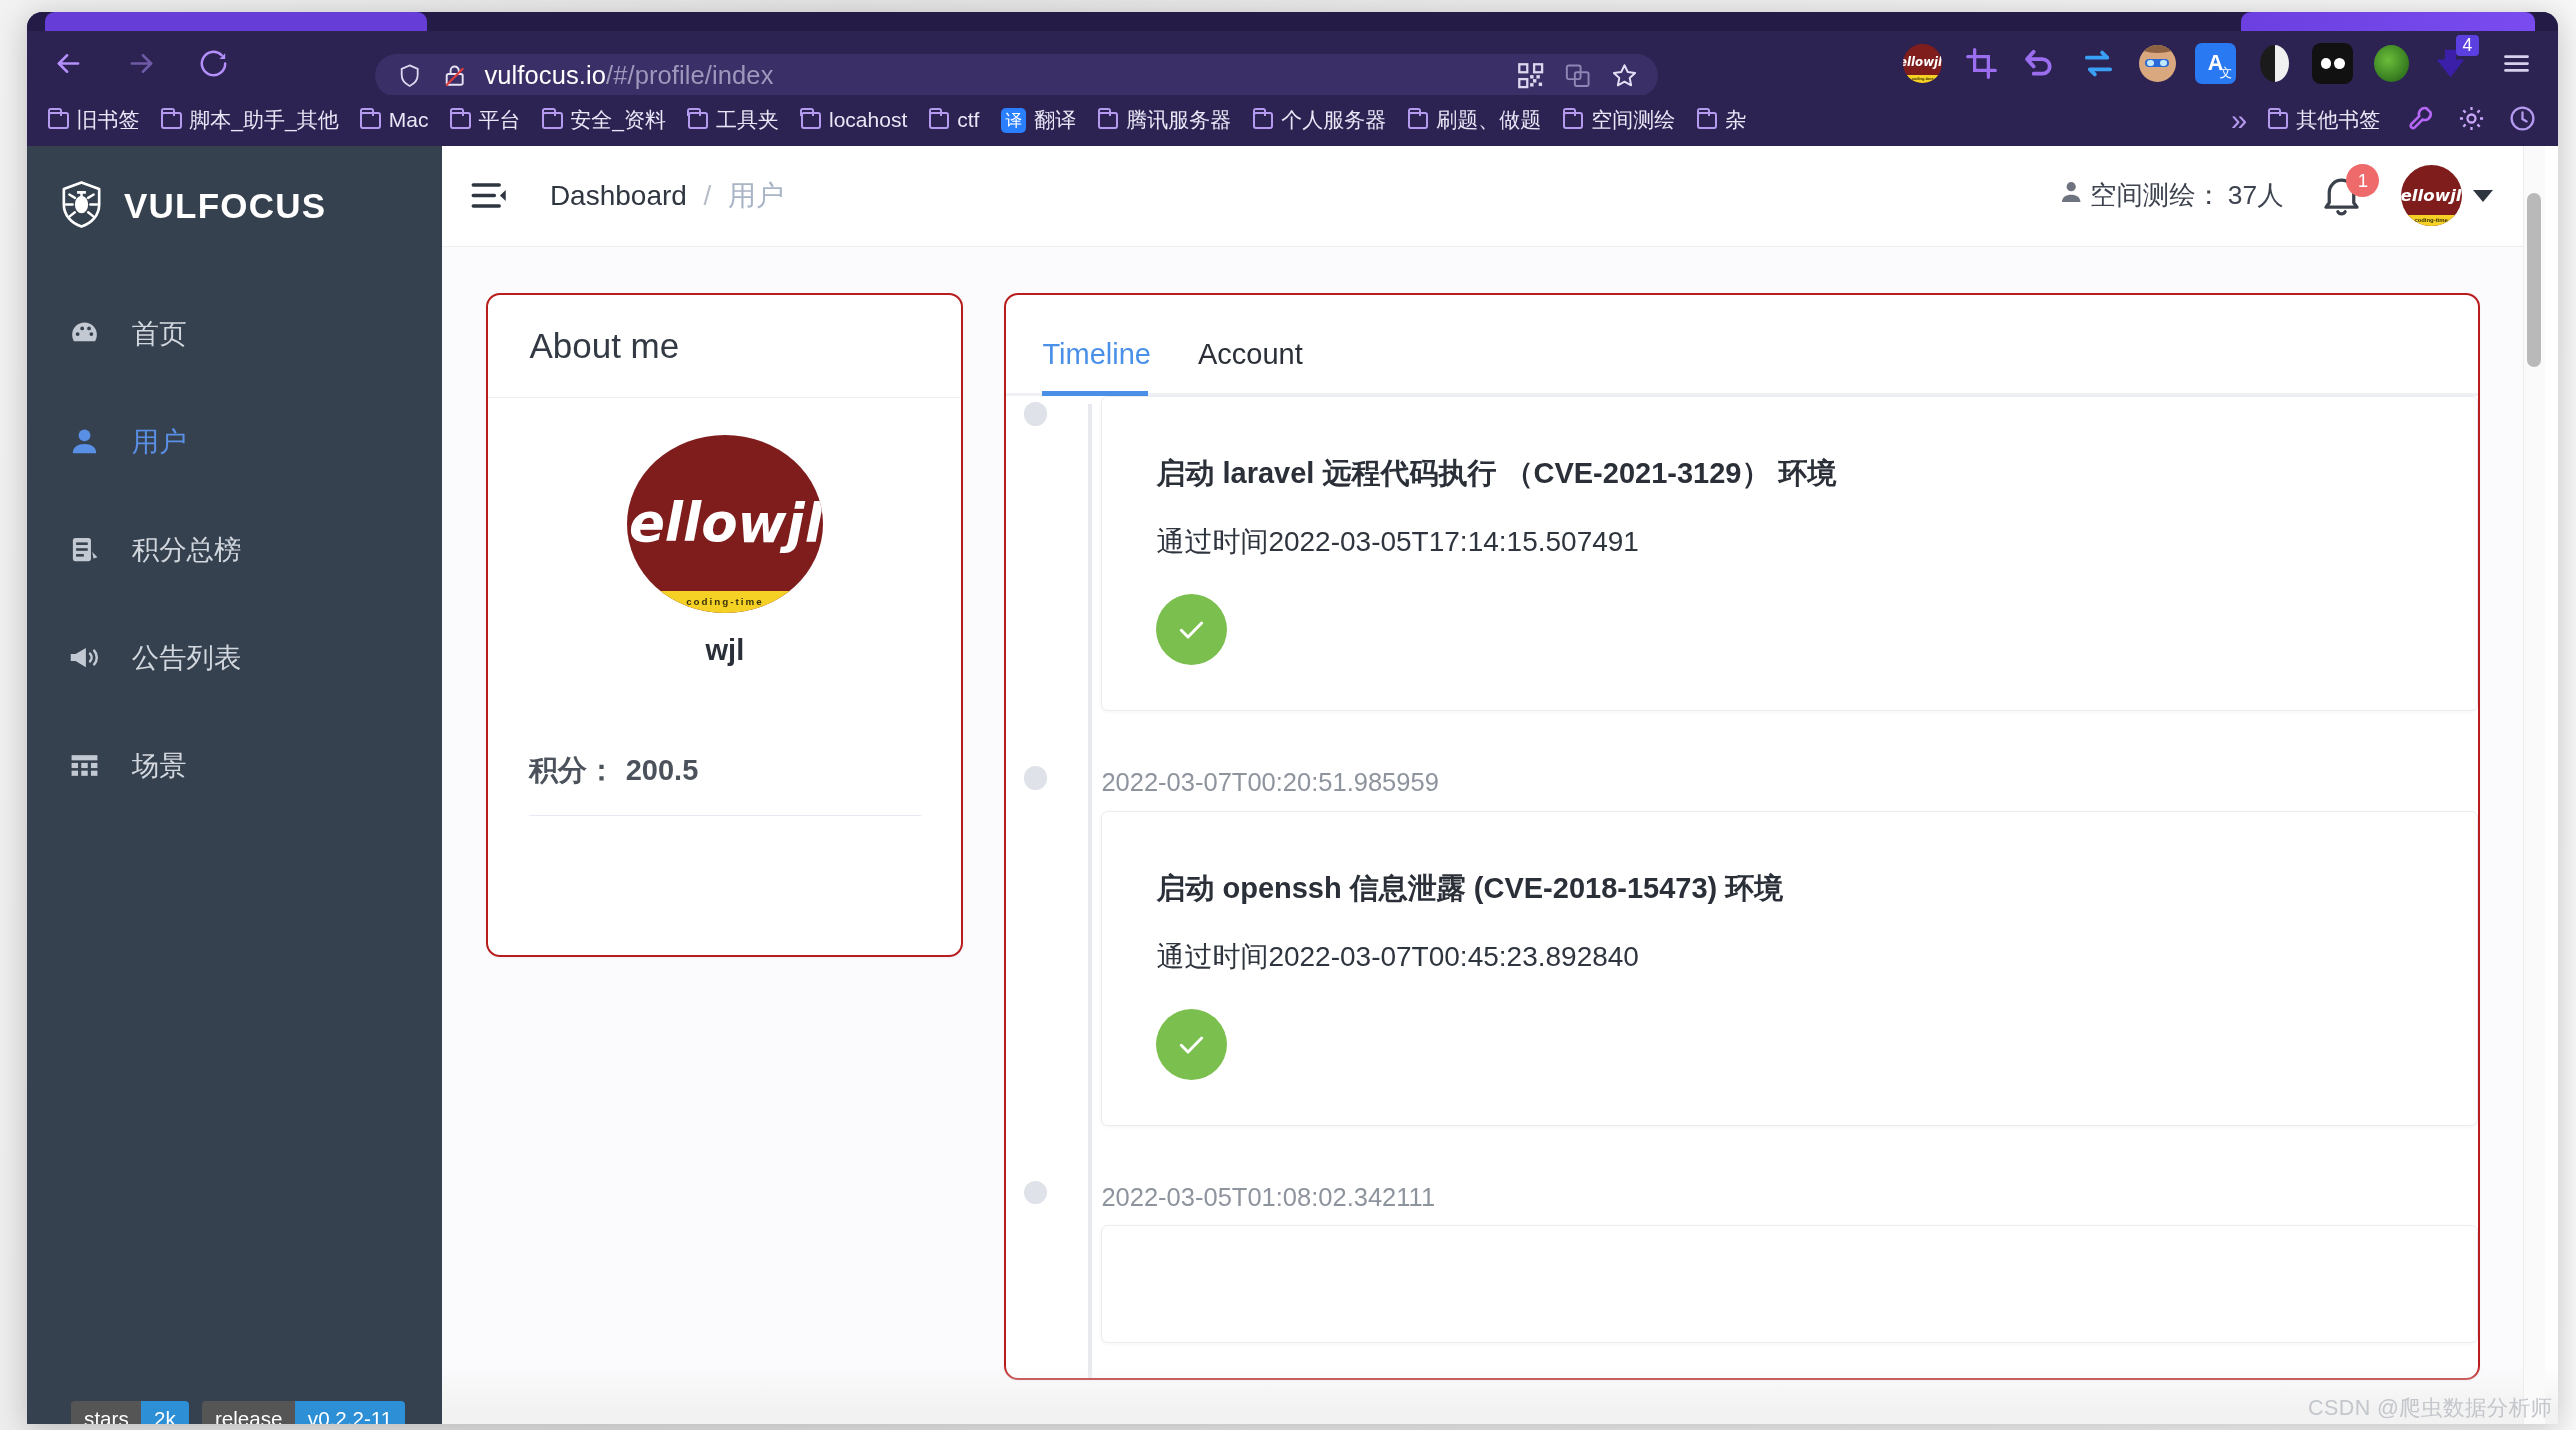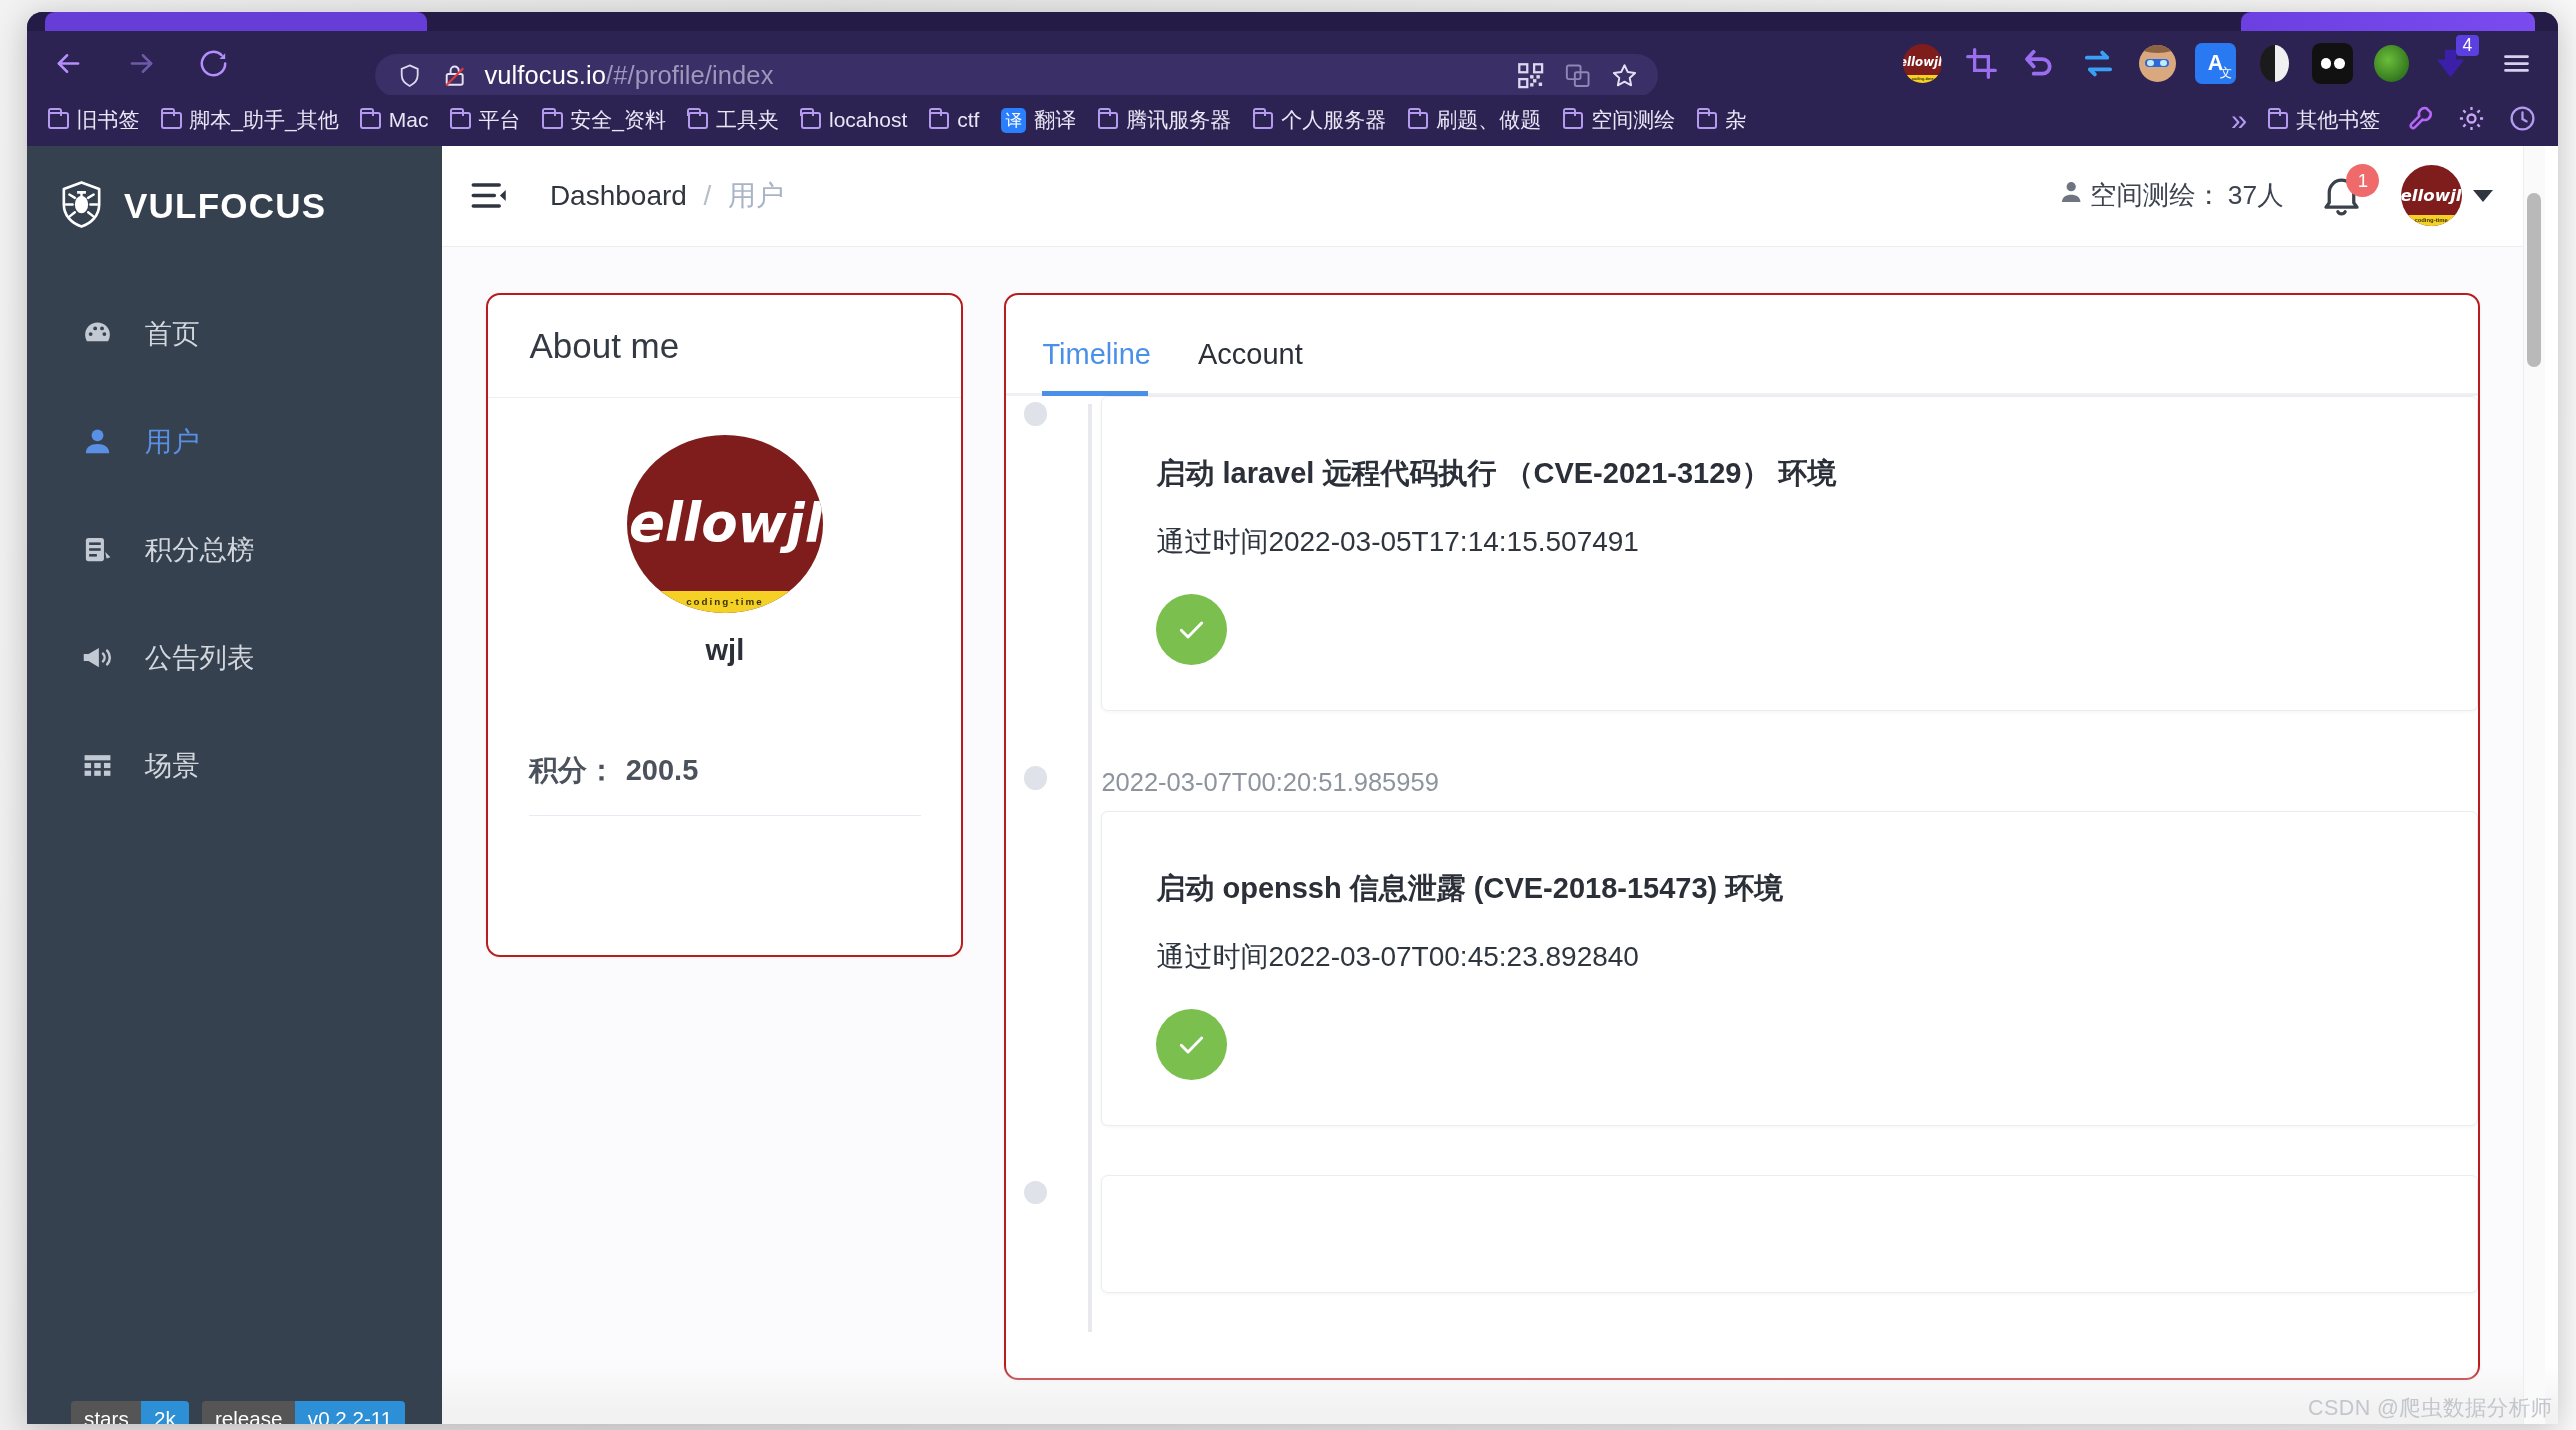--- a/index.html
+++ b/index.html
@@ -122,21 +122,21 @@
   #sidebar {
     position:absolute; left:0; top:0; width: 415px; height: 1278px;
     background: #36414f;
     color:#fff;
   }
   #brand { display:flex; align-items:center; gap: 15.7px; padding: 32px 0 0 28px; }
   #brand .word { font-size: 35px; font-weight:bold; letter-spacing: 1.2px; color:#fff; }
   #navlist { margin-top: 45px; }
   .navitem {
     height: 108px; display:flex; align-items:center; gap: 27.4px;
-    padding-left: 51px; font-size: 27.4px; color:#d2d7de;
+    padding-left: 38px; font-size: 27.4px; color:#d2d7de;
   }
   .navitem .ic { width: 39px; height: 33px; display:flex; align-items:center; justify-content:center; flex:0 0 auto; }
   .navitem.active { color:#5a8fe6; }
 
   #badges { position:absolute; left: 44px; bottom: -9.8px; display:flex; gap: 13.7px; }
   .badge { height: 33px; display:flex; border-radius: 3.9px; overflow:hidden; font-size: 20.6px; }
   .badge .k { background:#555555; color:#fff; padding: 2.9px 12.7px 0; display:flex; align-items:center;}
   .badge .v { background:#2d8fd5; color:#fff; padding: 2.9px 12.7px 0; display:flex; align-items:center;}
 
   
@@ -635,20 +635,21 @@
                 <div class="check">
                   <svg width="35" height="35" viewBox="0 0 24 24" fill="none" stroke="#ffffff" stroke-width="2" stroke-linecap="round" stroke-linejoin="round">
                       <path d="M5 12.5l4.6 4.6L19 7.5"></path>
                     </svg>
                 </div>
               </div>
             </div>
 
             <div class="tlitem">
               <div class="dot"></div>
+              <div class="tstamp">2022-03-05T01:08:02.342111</div>
               <div class="evcard stub"></div>
             </div>
           </div>
         </div>
       </div>
 
       <div id="fade"></div>
 
       <div id="pagescroll"></div>
       <div id="pagethumb"></div>

